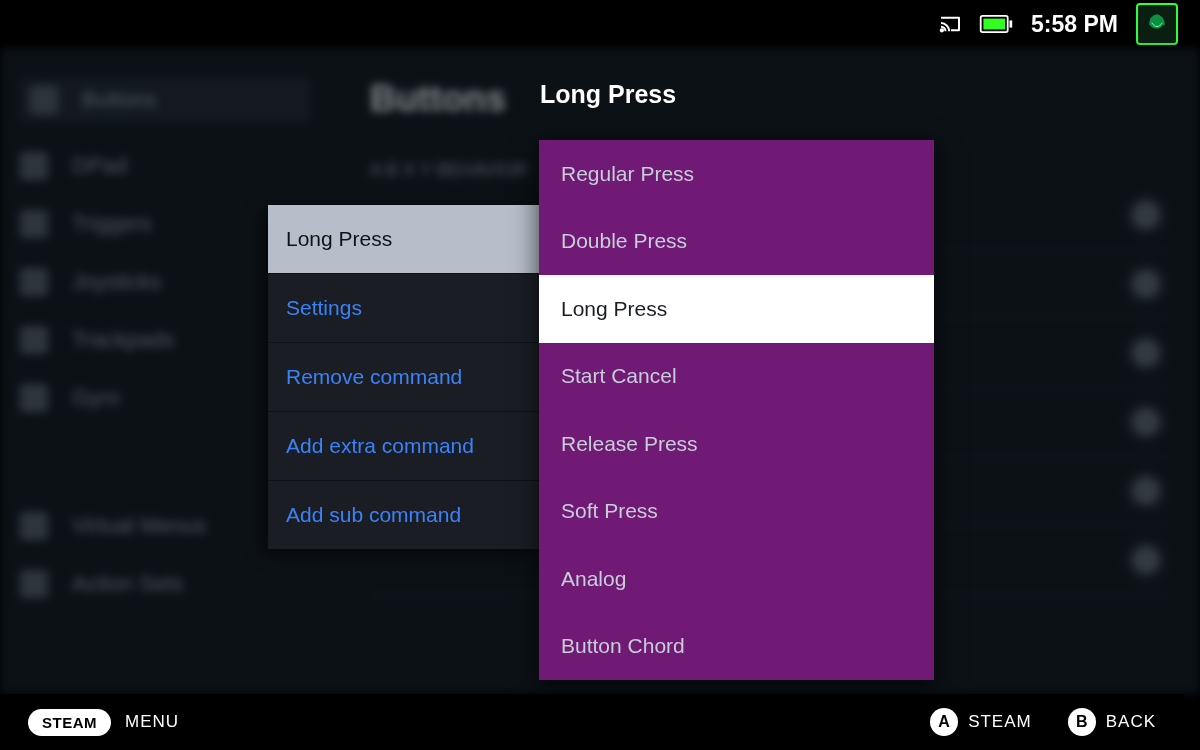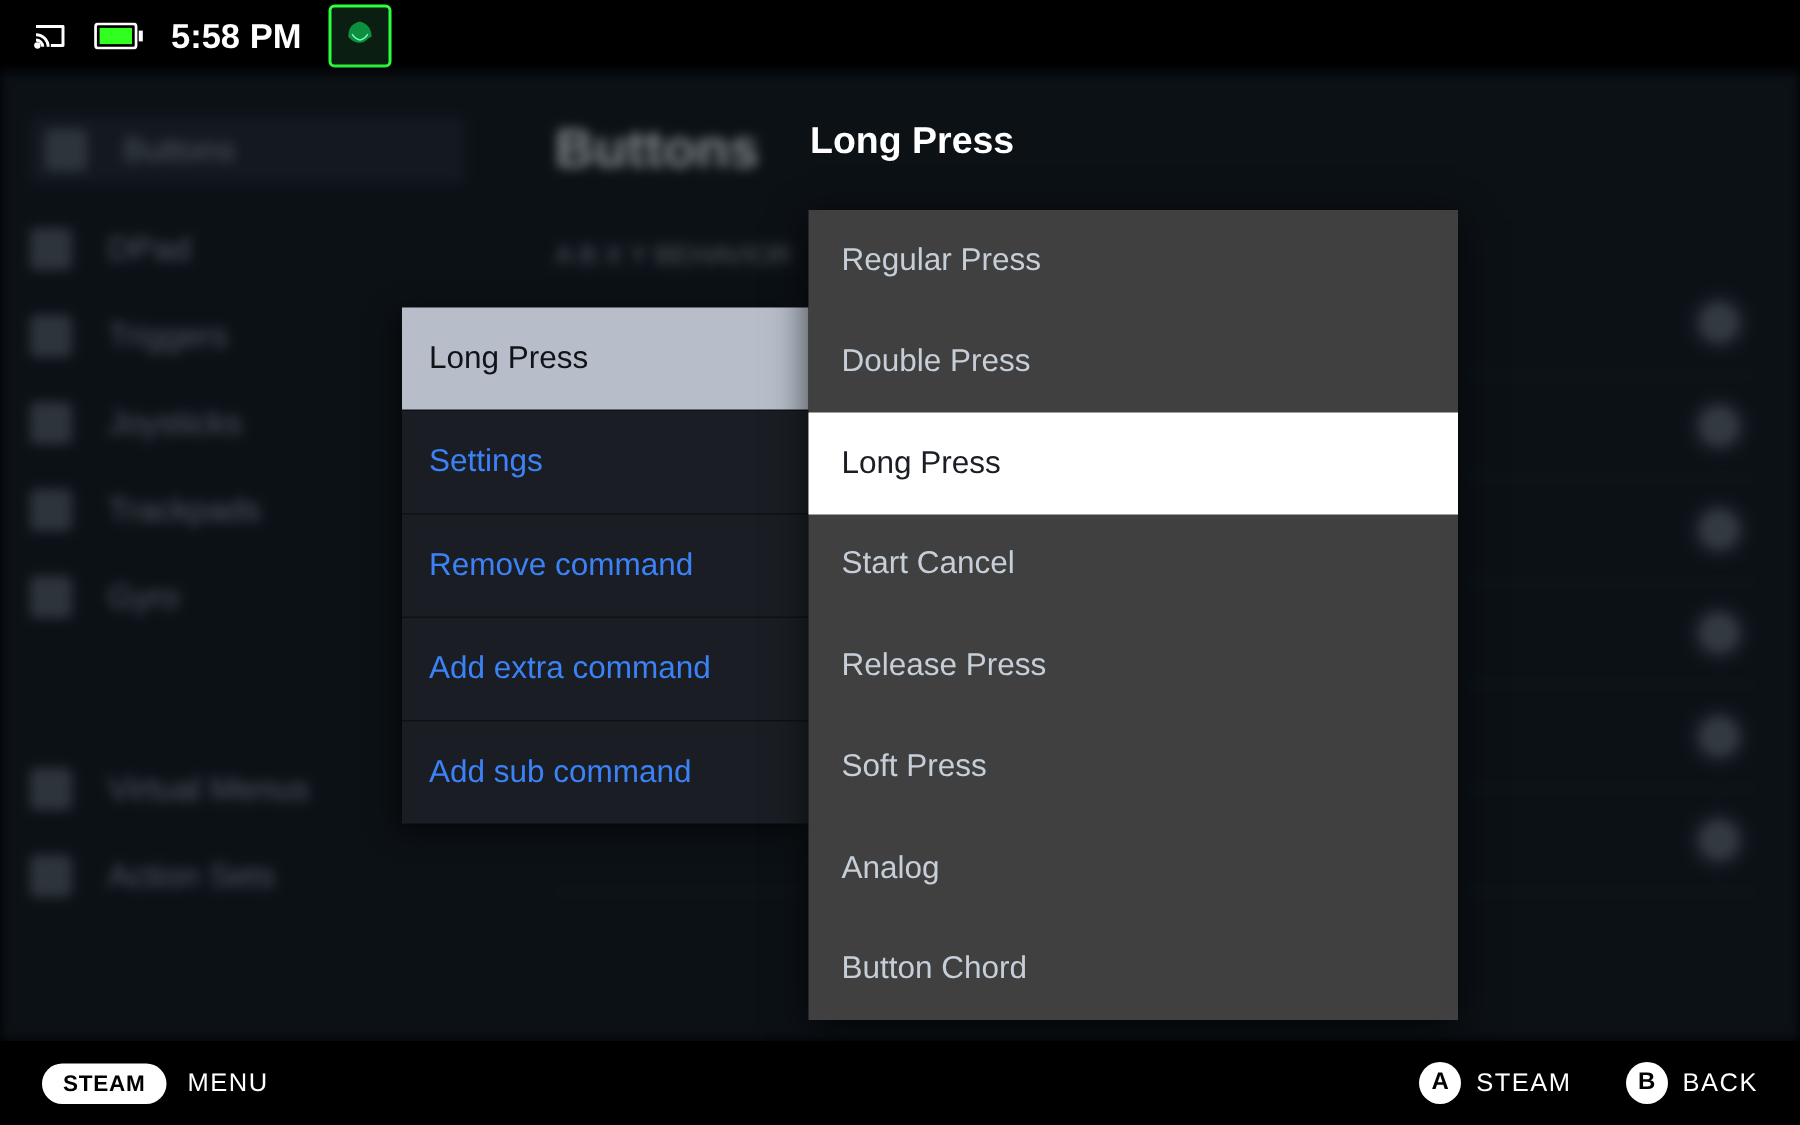--- a/index.html
+++ b/index.html
@@ -1,20 +1,20 @@
 <!DOCTYPE html>
 <html><head>
 <meta charset="utf-8">
 <style>
   html,body{margin:0;padding:0;height:100%;width:100%;background:#000;overflow:hidden;
     font-family:-apple-system,BlinkMacSystemFont,"Segoe UI",Arial,sans-serif;}
   .screen{position:relative;width:1200px;height:750px;margin:0 auto;background:#000;color:#c8cdd4;}
   
   .header{position:absolute;top:0;left:0;right:0;height:48px;background:#000;display:flex;
-    align-items:center;padding:0 22px;gap:18px;}
+    justify-content:flex-end;align-items:center;padding:0 22px;gap:18px;}
   .cast-icon{width:22px;height:18px;position:relative;}
   .cast-icon svg{width:100%;height:100%;display:block;}
   .battery-icon{width:34px;height:18px;position:relative;}
   .battery-icon svg{width:100%;height:100%;display:block;}
   .clock{color:#fff;font-size:23px;font-weight:600;}
   .avatar{width:38px;height:38px;border-radius:4px;background:#0a1f12;border:2px solid #2eff3d;
     display:flex;align-items:center;justify-content:center;overflow:hidden;}
   .avatar svg{width:26px;height:26px;display:block;}
   
   .bg-dim{position:absolute;left:0;right:0;top:48px;bottom:56px;background:#141d26;
@@ -32,27 +32,27 @@
   
   .ctx-menu{position:absolute;left:268px;top:205px;width:271px;background:#1a1e24;
     box-shadow:-4px 4px 16px rgba(0,0,0,.6);}
   .ctx-item{height:68px;display:flex;align-items:center;padding:0 18px;font-size:21px;
     color:#3b82f6;border-bottom:1px solid #0f1215;cursor:pointer;}
   .ctx-item:last-child{border-bottom:none;}
   .ctx-item.active{background:#b7beca;color:#101318;font-weight:500;}
   .ctx-item.cancel{border-top:2px solid #0a0c0f;}
   
   .dd-title{position:absolute;left:540px;top:80px;color:#fff;font-size:25px;font-weight:700;}
-  .dd-list{position:absolute;left:539px;top:140px;width:433px;background:#404040;
+  .dd-list{position:absolute;left:539px;top:140px;width:395px;background:#701a75;
     box-shadow:0 6px 24px rgba(0,0,0,.7);}
   .dd-item{height:67.5px;display:flex;align-items:center;padding:0 22px;font-size:21px;
     color:#c6ced7;cursor:pointer;}
   .dd-item.selected{background:#fff;color:#1a1e24;font-weight:500;}
   
-  .footer{position:absolute;bottom:0;left:0;right:0;height:56px;background:#000;display:flex;
+  .footer{position:absolute;bottom:0;left:0;right:16px;height:56px;background:#000;display:flex;
     align-items:center;padding:0 28px;gap:14px;}
   .steam-pill{background:#fff;color:#000;font-size:15px;font-weight:700;padding:5px 14px;
     border-radius:16px;letter-spacing:.5px;}
   .footer .menu{color:#fff;font-size:17px;font-weight:500;letter-spacing:1px;}
   .footer-spacer{flex:1;}
   .footer-btn{display:flex;align-items:center;gap:10px;margin-left:22px;}
   .btn-circ{width:28px;height:28px;border-radius:50%;background:#fff;color:#000;font-size:16px;
     font-weight:700;display:flex;align-items:center;justify-content:center;}
   .btn-lbl{color:#fff;font-size:17px;font-weight:500;letter-spacing:1px;}
 </style>

